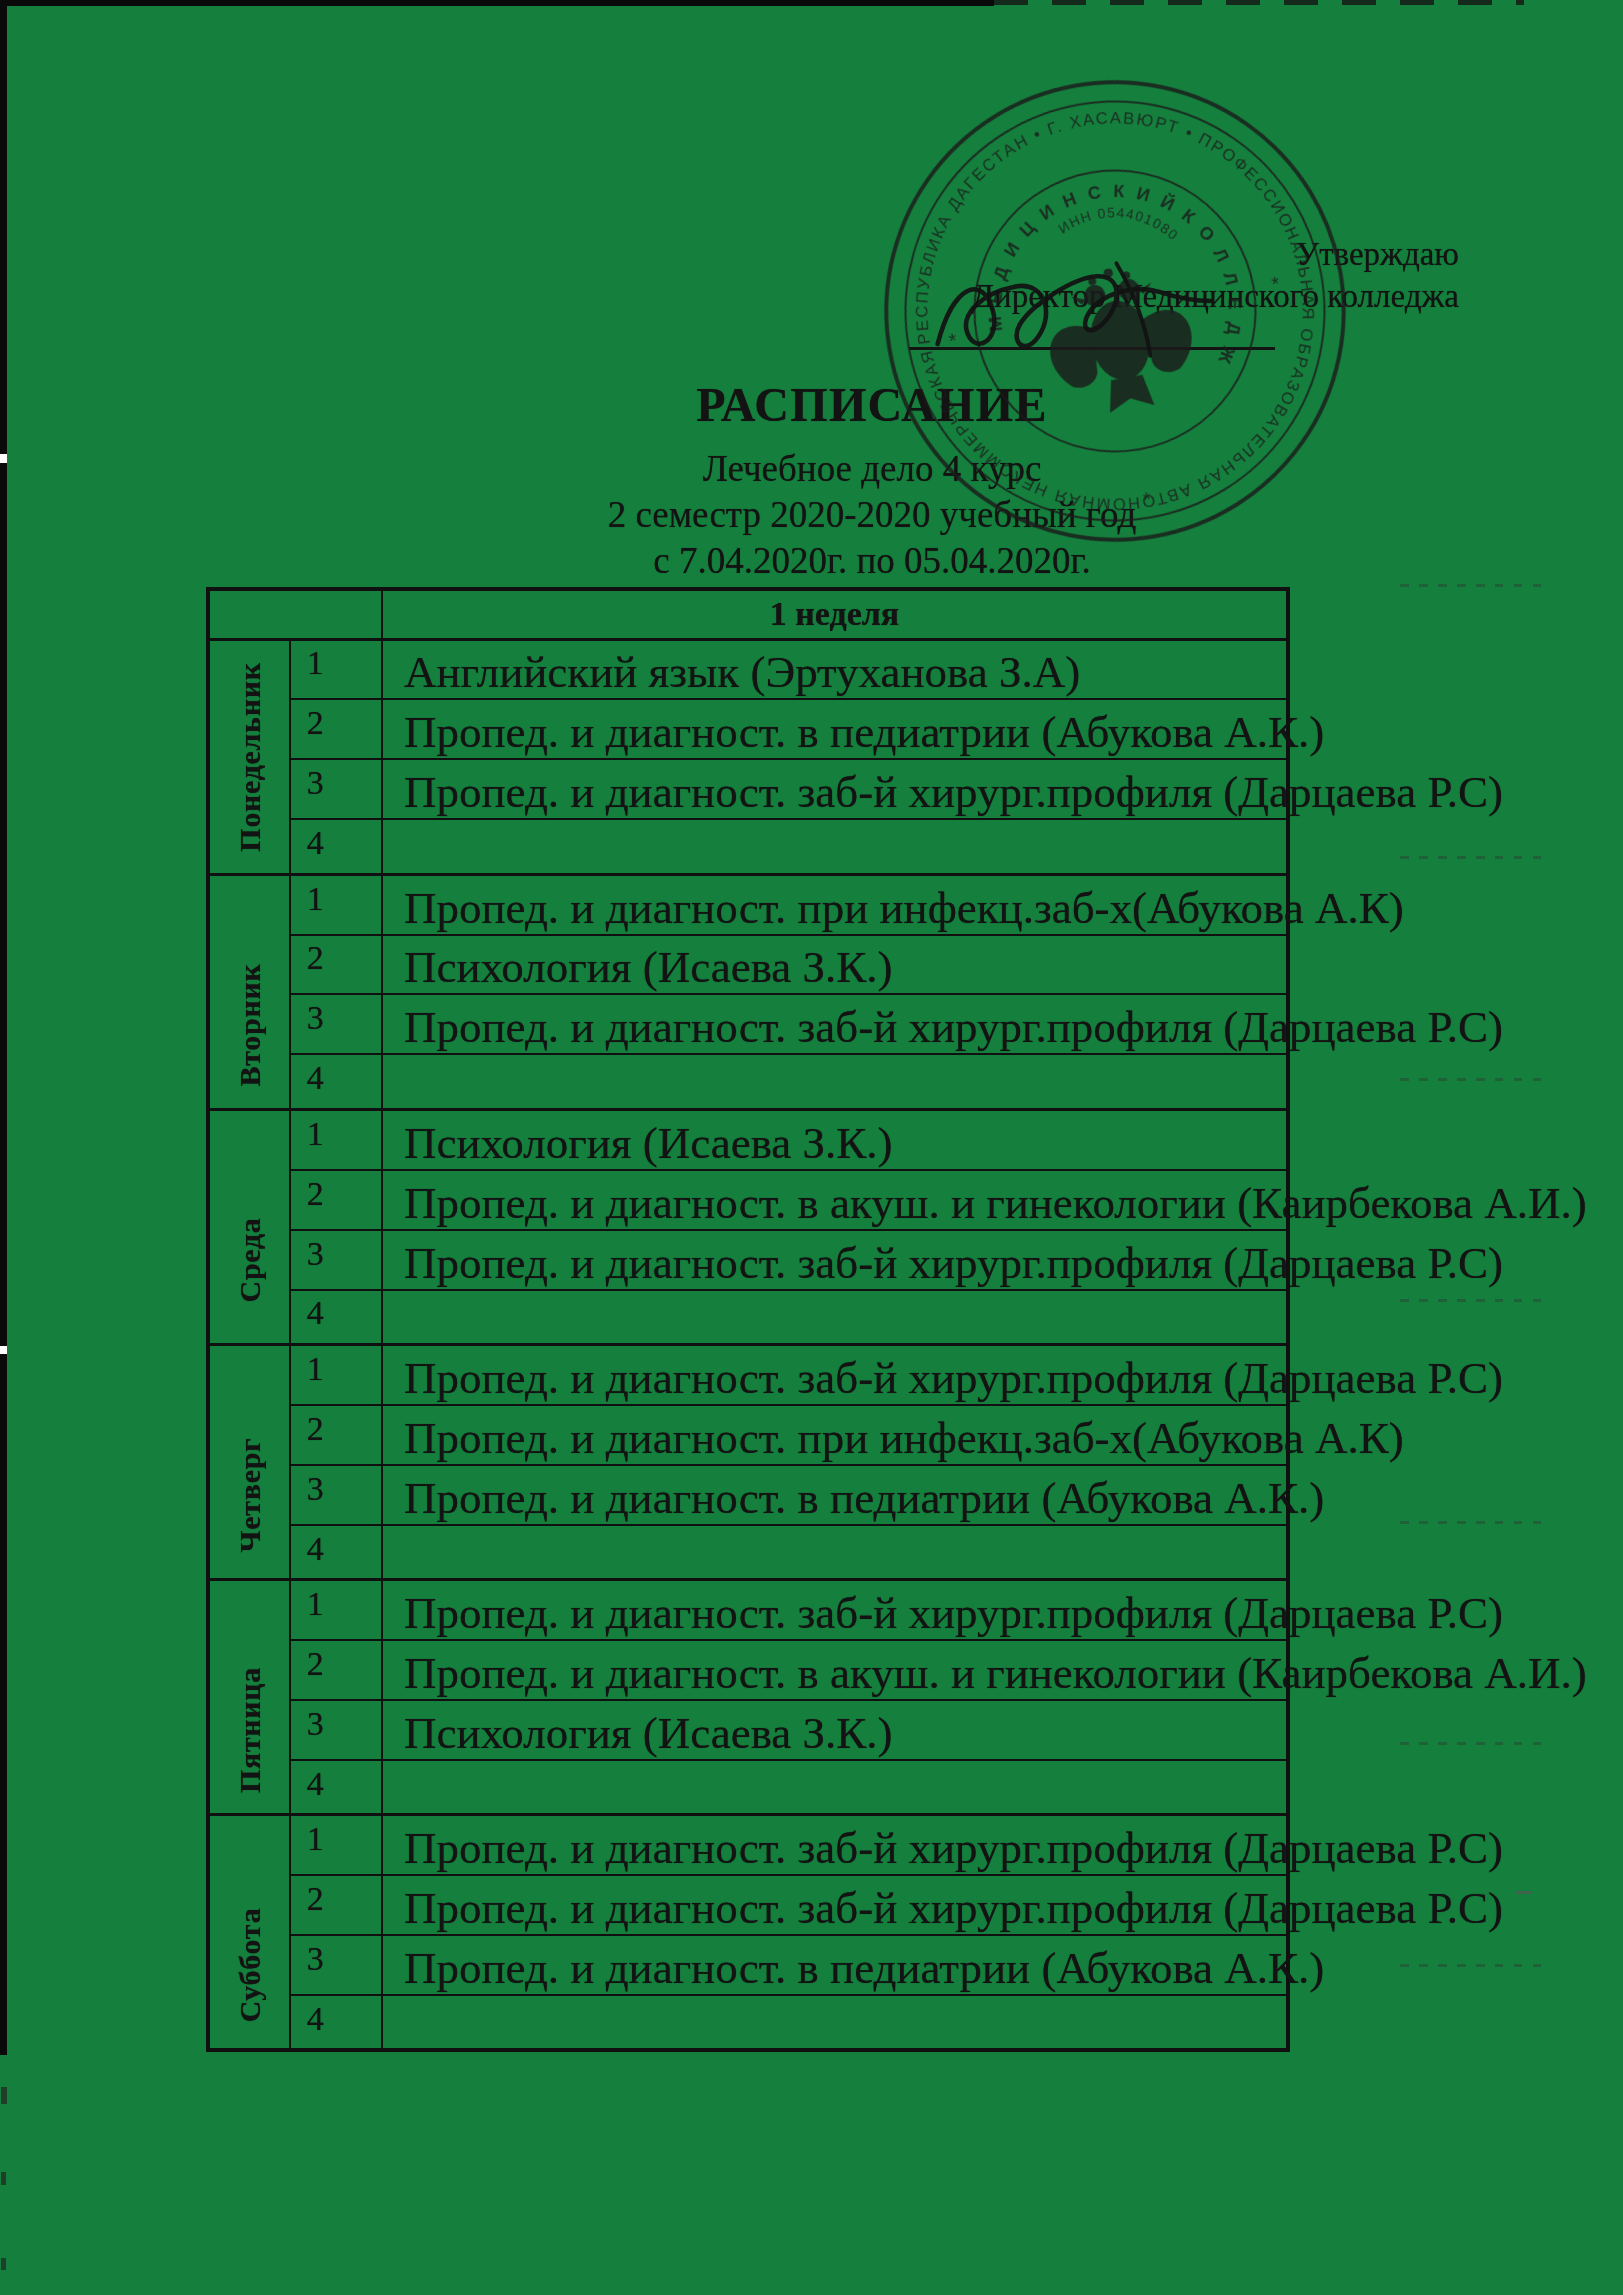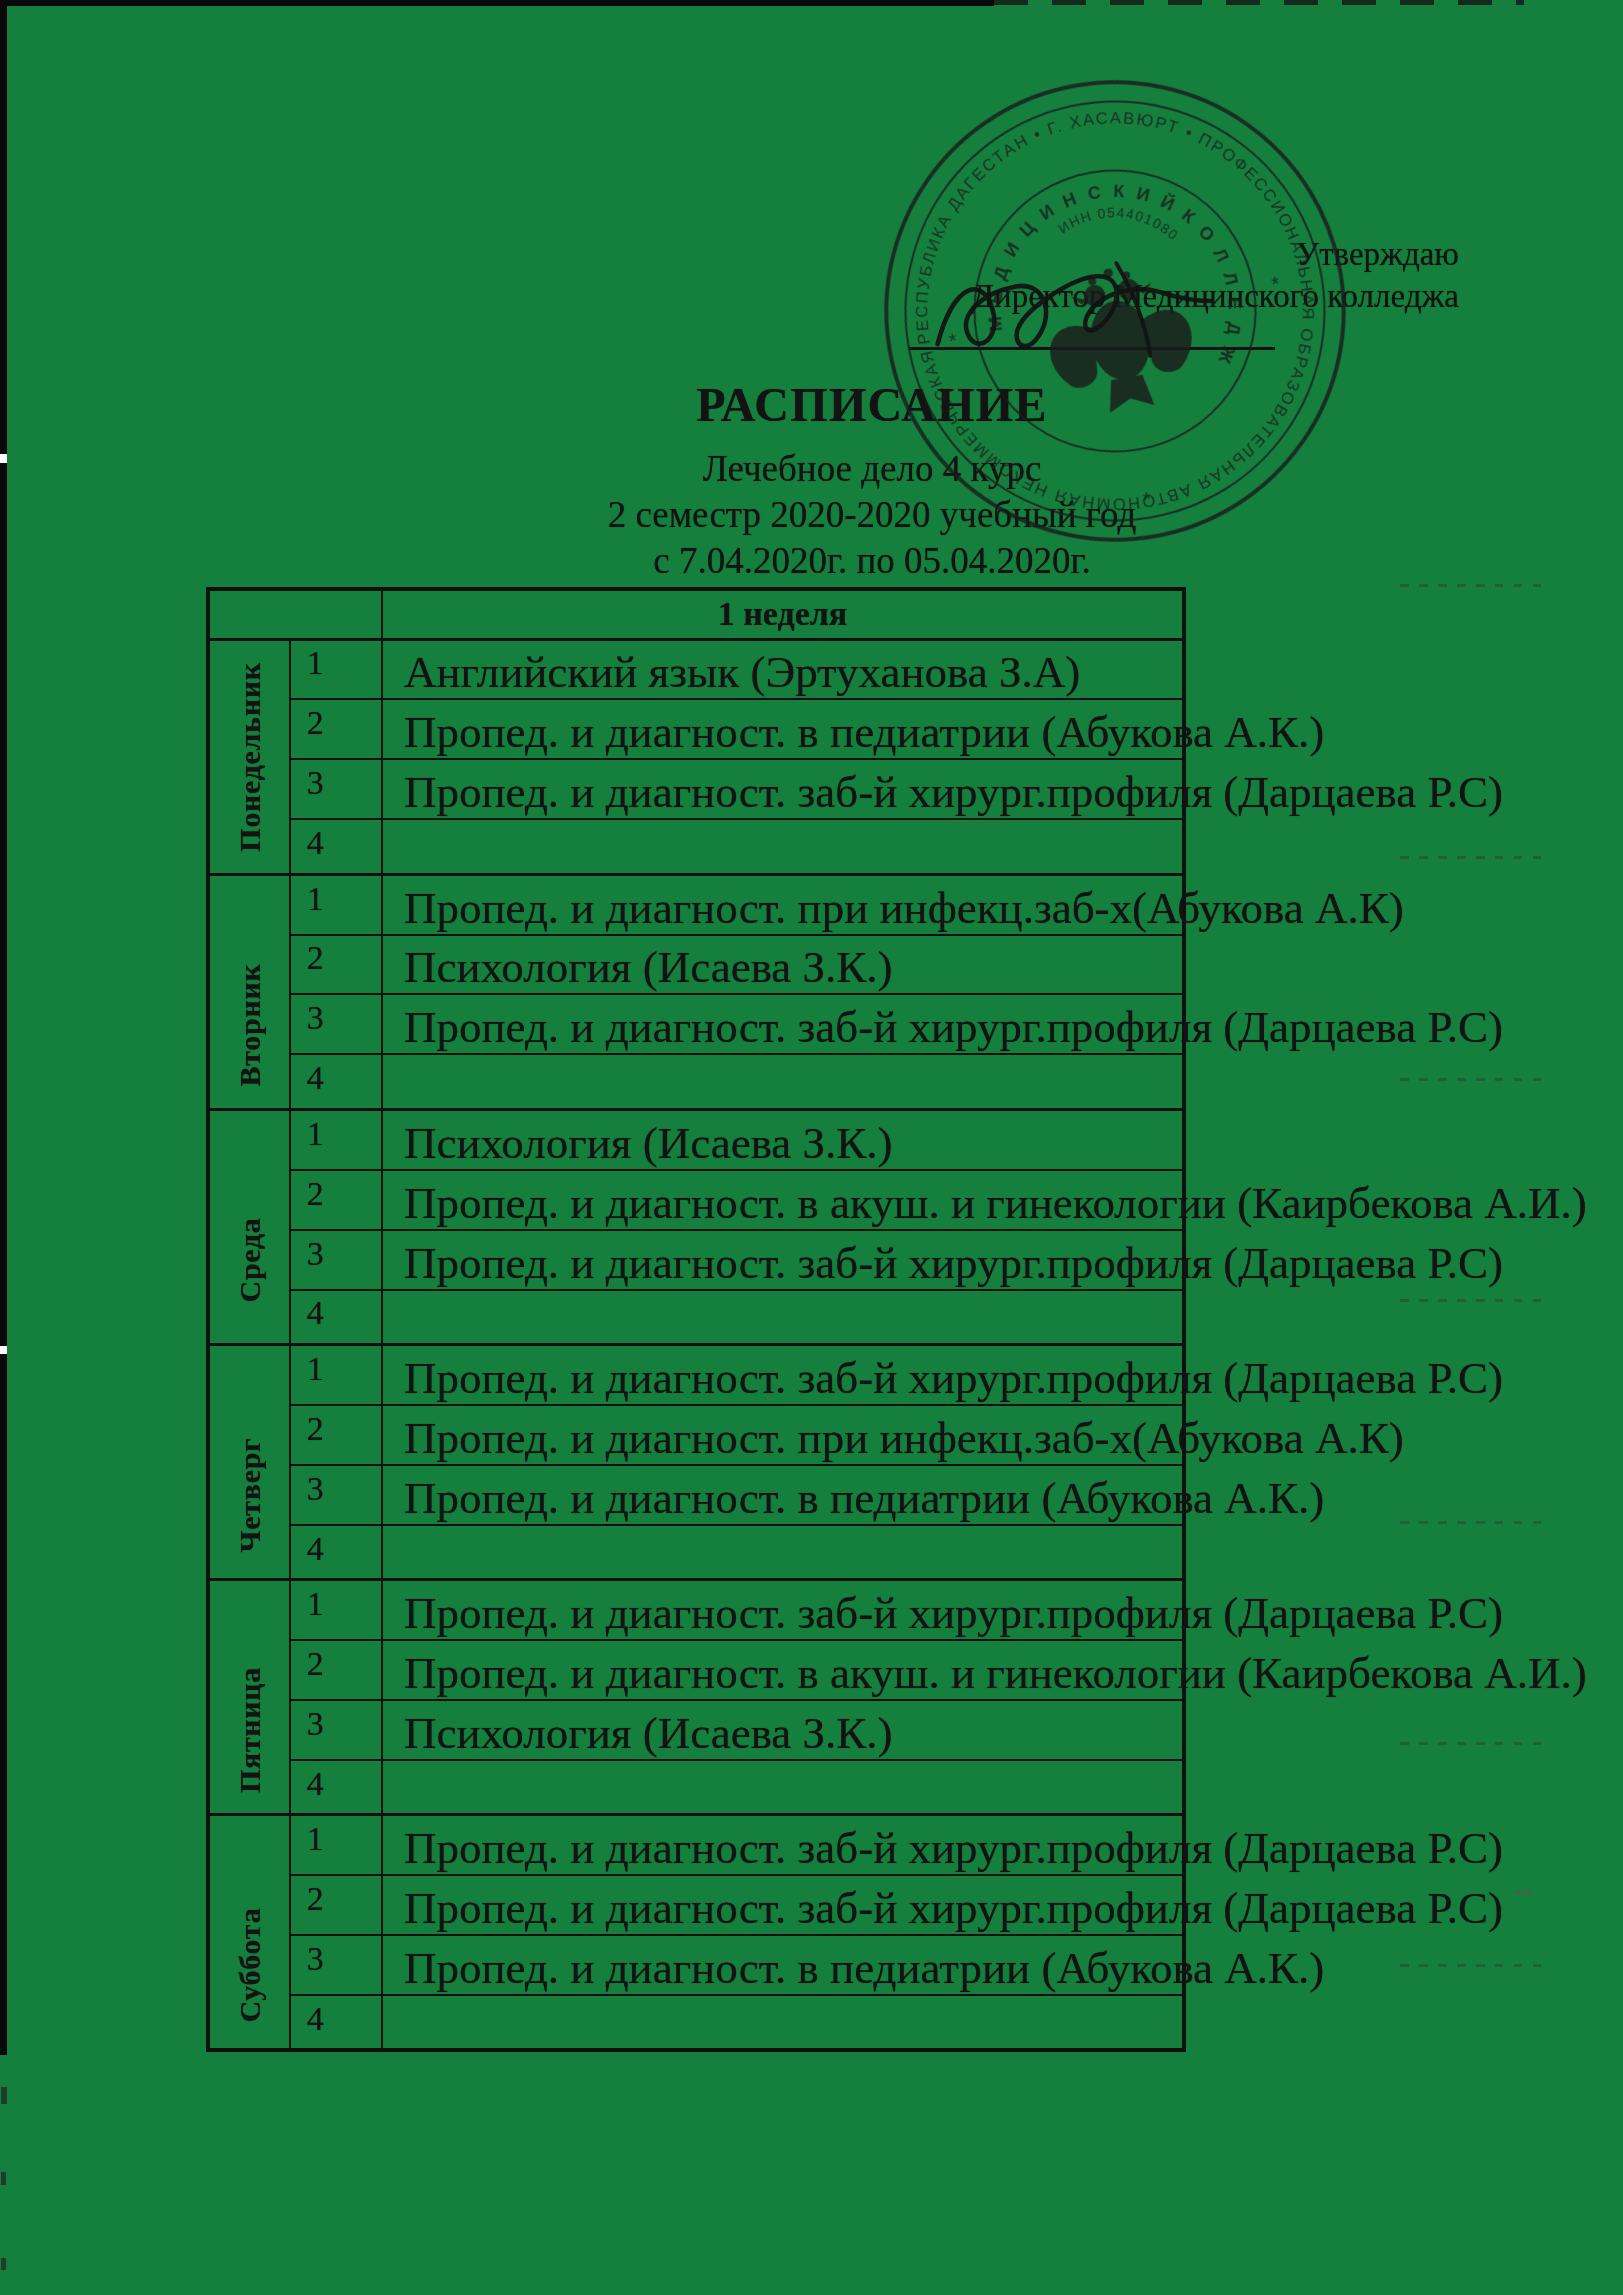--- a/index.html
+++ b/index.html
@@ -30,21 +30,21 @@
   
   .sigline{position:absolute;left:909px;top:347px;width:366px;height:3.3px;background:#141414;}
   .signature{position:absolute;left:919px;top:241px;width:366px;height:137px;opacity:.92;}
 
   
   .stamp{position:absolute;left:883px;top:79px;width:464px;height:464px;
          transform:rotate(-10deg);opacity:.82;filter:blur(0.3px);}
   .stamp text{font-family:"Liberation Sans","DejaVu Sans",sans-serif;fill:#1b1b1b;}
 
   
-  .schedule{position:absolute;left:206px;top:587px;width:980px;}
+  .schedule{position:absolute;left:206px;top:587px;width:1084px;}
   table{border-collapse:collapse;width:100%;table-layout:fixed;}
   table,td{border:2.6px solid #101010;}
   table{border-width:4.6px;}
   tr{height:55px;}
   tr.hdr{height:50px;}
   tr.hdr td{border-bottom-width:3.9px;}
   tr.blk td{border-top-width:3.9px;}
   td{vertical-align:top;overflow:visible;}
   col.c-day{width:82px;} col.c-num{width:92px;}
   td.day{position:relative;}

